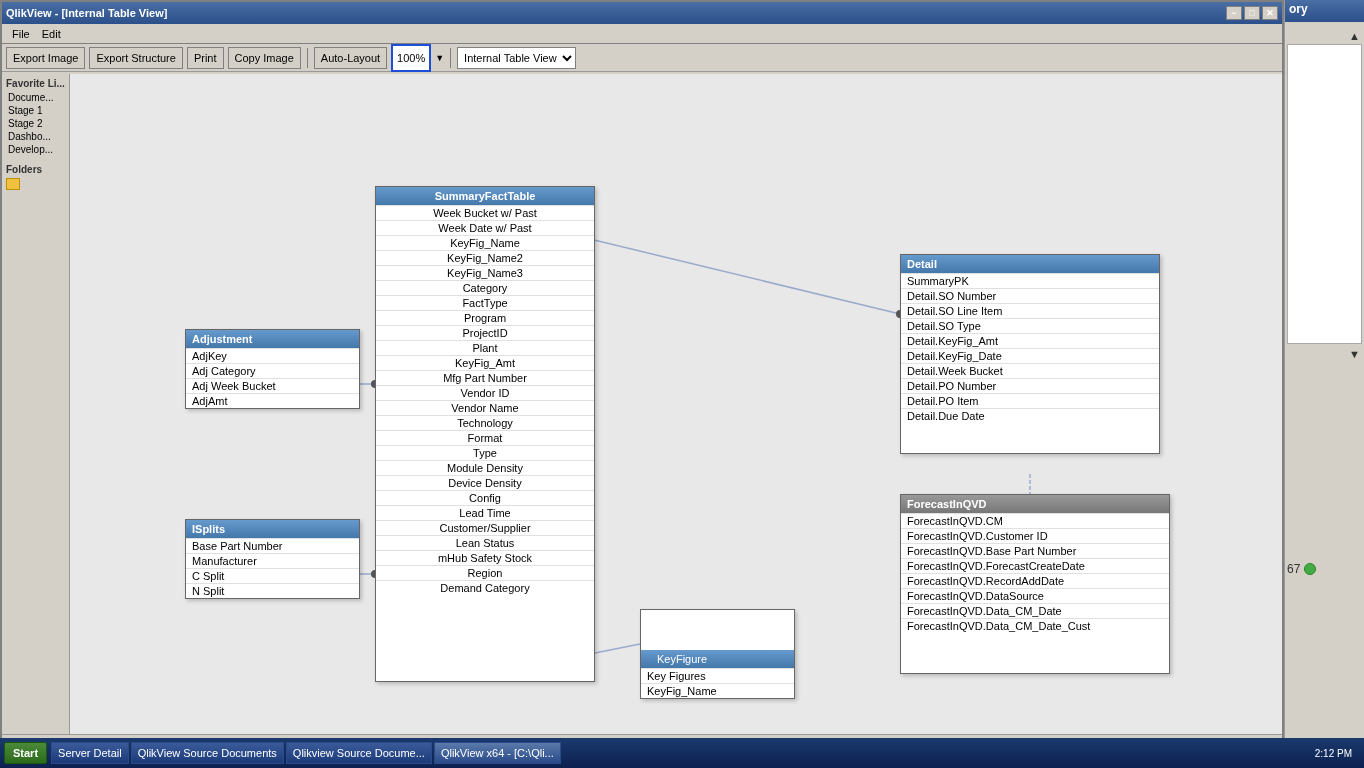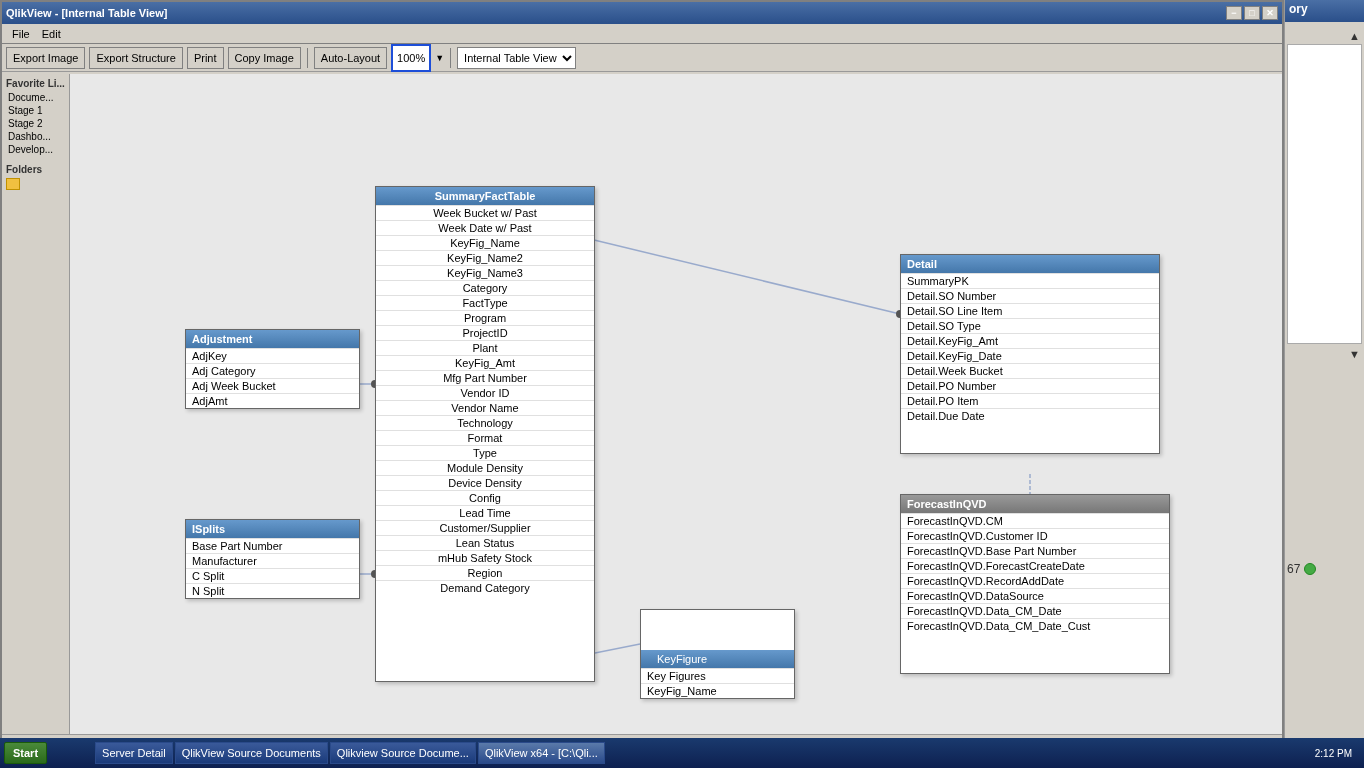--- a/index.html
+++ b/index.html
@@ -72,21 +72,21 @@
     .table-body::-webkit-scrollbar-thumb { background: #a0a0a0; border: 1px solid #808080; }
 
     
     .connections-svg { position: absolute; top: 0; left: 0; width: 100%; height: 100%; pointer-events: none; }
 
     
     .bottom-bar { position: absolute; bottom: 0; left: 0; right: 0; height: 32px; background: #d4d0c8; border-top: 1px solid #999; display: flex; align-items: center; justify-content: flex-end; padding: 0 8px; gap: 6px; }
     .dialog-btn { width: 70px; height: 23px; background: #d4d0c8; border: 1px solid #808080; cursor: pointer; font-size: 11px; }
 
     
-    .win-taskbar { position: absolute; bottom: 0; left: 0; width: 1364px; height: 30px; background: linear-gradient(to bottom, #1a3a6e, #0d2050); display: flex; align-items: center; padding: 0 4px; z-index: 100; gap: 44px; }
+    .win-taskbar { position: absolute; bottom: 0; left: 0; width: 1364px; height: 30px; background: linear-gradient(to bottom, #1a3a6e, #0d2050); display: flex; align-items: center; padding: 0 4px; z-index: 100; }
     .start-btn { background: linear-gradient(to bottom, #4a8a3a, #2a6a1a); color: white; padding: 2px 8px; border: 1px solid #1a5a0a; border-radius: 2px; font-size: 11px; font-weight: bold; cursor: pointer; height: 22px; }
     .taskbar-items { display: flex; gap: 2px; flex: 1; margin-left: 4px; }
     .taskbar-item { background: linear-gradient(to bottom, #3a5a9a, #1a3a7a); color: white; padding: 2px 6px; border: 1px solid #2a4a8a; font-size: 10px; cursor: pointer; height: 22px; display: flex; align-items: center; max-width: 160px; overflow: hidden; white-space: nowrap; }
     .taskbar-item.active { background: linear-gradient(to bottom, #5a7aaa, #2a4a8a); }
     .taskbar-clock { color: white; font-size: 10px; padding: 0 8px; }
 
     .conn-dot { fill: #555; }
     .conn-line { stroke: #99aacc; stroke-width: 1.5; fill: none; }
   </style>
 </head>

